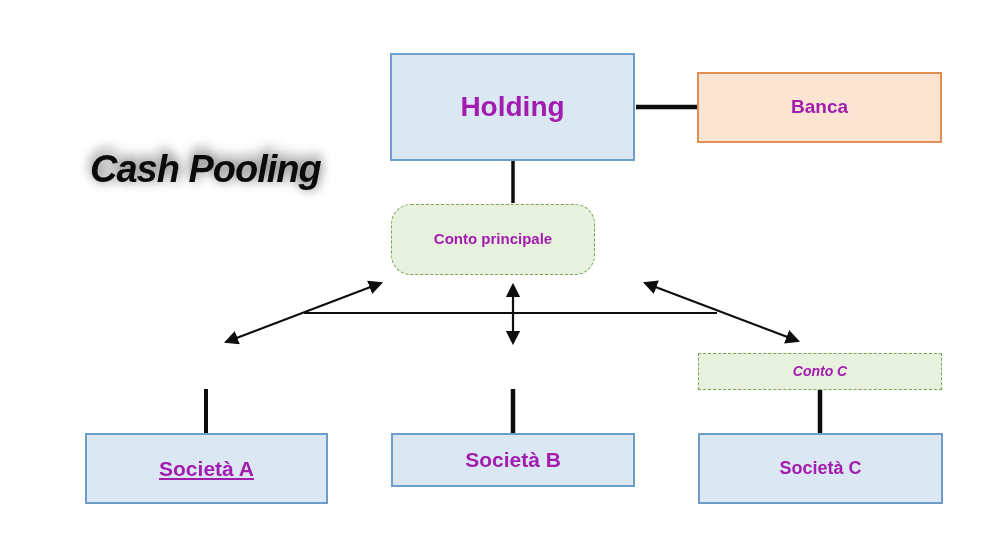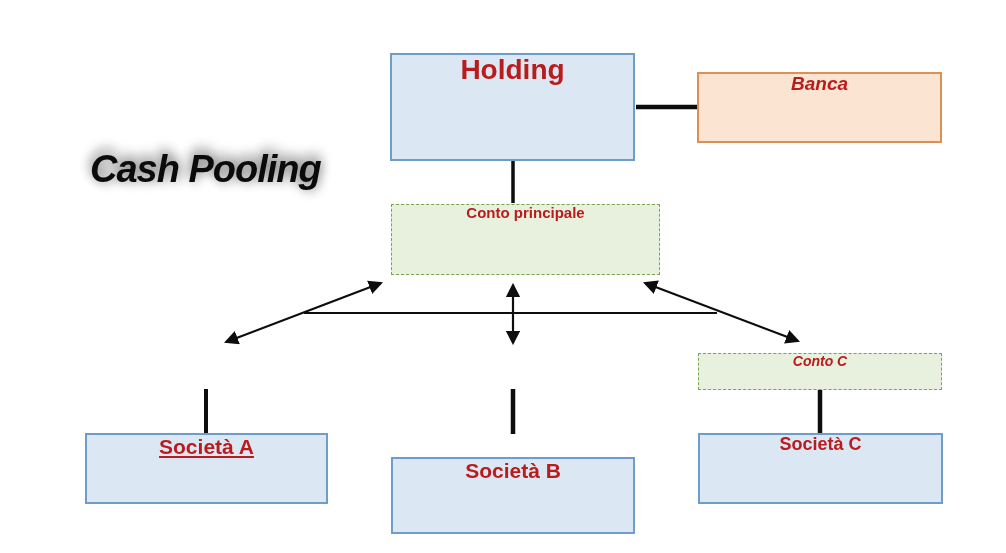--- a/index.html
+++ b/index.html
@@ -11,36 +11,35 @@
   #canvas {
     position: relative;
     width: 1006px;
     height: 553px;
     background: #ffffff;
     overflow: hidden;
   }
   .node {
     position: absolute;
     display: flex;
-    align-items: flex-start;
+    align-items: center;
     justify-content: center;
     text-align: center;
     box-sizing: border-box;
-    color: #b91c1c;
+    color: #a21caf;
     font-weight: bold;
     line-height: 1.1;
   }
   .node.blue {
     background: #dbe8f4;
     border: 2px solid #6e9dc9;
   }
   .node.orange {
     background: #fbe5d2;
     border: 2px solid #dd8f54;
-    font-style: italic;
   }
   .node.green {
     background: #e8f0de;
     border: 1.6px dashed #79a552;
   }
   #title {
     position: absolute;
     left: 90px;
     top: 148px;
     width: 250px;
@@ -92,35 +91,35 @@
   </svg>
 
   <div class="node blue" style="left:390px; top:53px; width:245px; height:108px; font-size:28px;">
     <span>Holding</span>
   </div>
 
   <div class="node orange" style="left:697px; top:72px; width:245px; height:71px; font-size:19px;">
     <span>Banca</span>
   </div>
 
-  <div class="node green" style="left:391px; top:204px; width:269px; height:71px; font-size:15px;">
+  <div class="node green" style="left:391px; top:204px; width:204px; height:71px; font-size:15px;border-radius:20px;">
     <span>Conto principale</span>
   </div>
 
 
 
   <div class="node green" style="left:698px; top:353px; width:244px; height:37px; font-size:14px;font-style:italic;">
     <span>Conto C</span>
   </div>
 
   <div class="node blue" style="left:85px; top:433px; width:243px; height:71px; font-size:21px;text-decoration:underline;">
     <span>Società A</span>
   </div>
 
-  <div class="node blue" style="left:391px; top:433px; width:244px; height:77px; font-size:21px;margin-top:24px;">
+  <div class="node blue" style="left:391px; top:433px; width:244px; height:54px; font-size:21px;">
     <span>Società B</span>
   </div>
 
   <div class="node blue" style="left:698px; top:433px; width:245px; height:71px; font-size:18px;">
     <span>Società C</span>
   </div>
 
 </div>
 
 </body></html>

